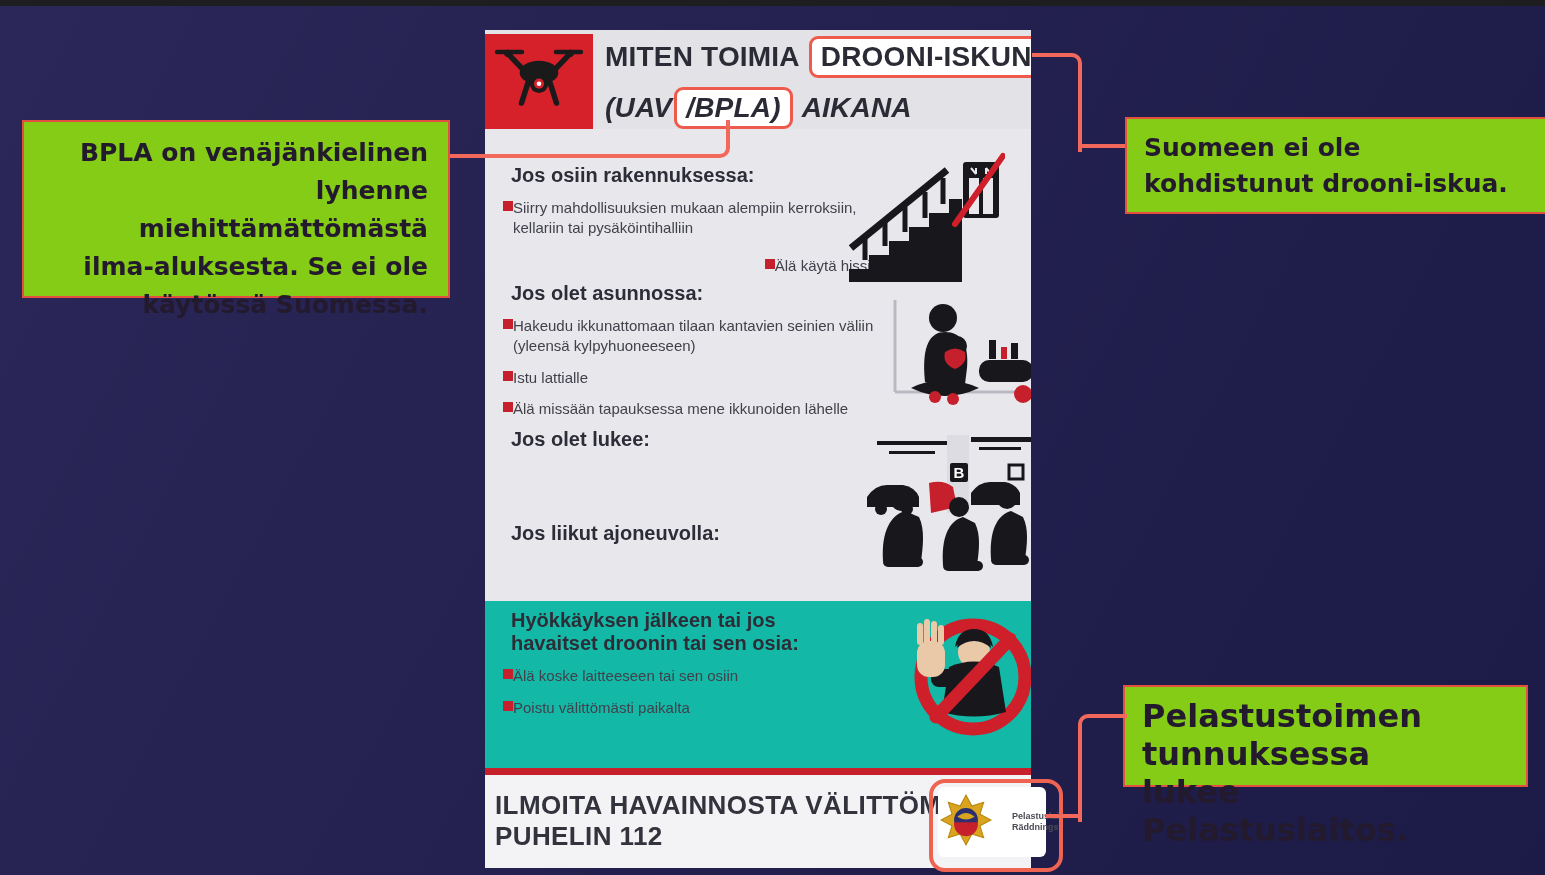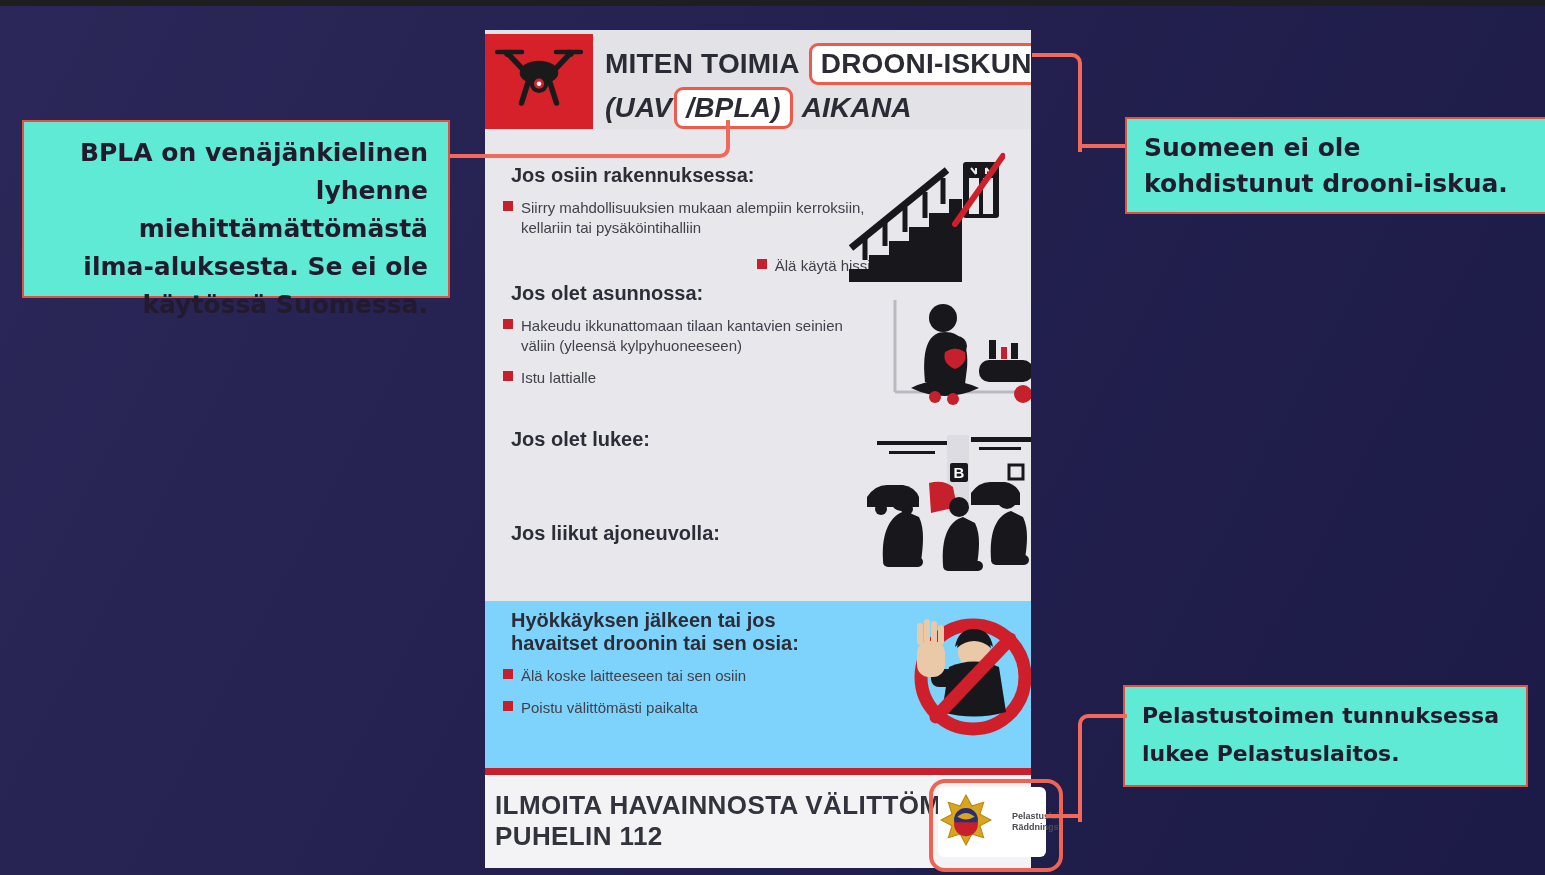--- a/index.html
+++ b/index.html
@@ -9,53 +9,53 @@
     font-family:"Liberation Sans", sans-serif;
   }
   .abs{position:absolute;}
   .topbar{left:0;top:0;width:1545px;height:6px;background:#1e1e21;}
 
   
   .poster{left:485px;top:30px;width:546px;height:838px;background:#e8e8ec;overflow:hidden;}
   .poster-header{left:0;top:0;width:546px;height:99px;background:#e2e2e7;}
   .drone-box{left:0;top:4px;width:108px;height:95px;background:#d6212b;display:flex;align-items:center;justify-content:center;}
   .title-line{position:absolute;font-weight:bold;font-size:28px;color:#2b2b35;white-space:nowrap;letter-spacing:.2px;}
-  .t1{left:120px;top:13px;}
+  .t1{left:120px;top:6px;}
   .t2{left:120px;top:57px;font-style:italic;}
   .boxed{display:inline-block;background:#ffffff;border:3px solid #ee5a4b;border-radius:9px;padding:2px 9px;margin:0 2px;}
 
   .sec{position:absolute;left:18px;width:376px;}
   .sec-heading{font-size:20px;font-weight:bold;color:#2d2d38;margin:0 0 11px 8px;}
-  .bullet{display:flex;gap:8px;margin:0 0 12px 0;font-size:15px;color:#41414b;line-height:1.32;}
+  .bullet{display:flex;margin:0 0 12px 0;font-size:15px;color:#41414b;line-height:1.32;}
   .sq{flex:0 0 auto;width:10px;height:10px;background:#c6202c;margin-top:3px;}
 
-  .warnband{left:0;top:571px;width:546px;height:188px;background:#7dd3fc;}
+  .warnband{left:0;top:571px;width:546px;height:188px;background:#14b8a6;}
   .warnband .sec-heading{width:350px;}
   .redline{left:0;top:738px;width:546px;height:7px;background:#c6202c;}
   .footer{left:0;top:745px;width:546px;height:93px;background:#f3f3f5;}
   .footer-text{position:absolute;left:10px;top:15px;font-size:26px;font-weight:bold;color:#33333d;line-height:31px;letter-spacing:.4px;}
 
   .img-stairs{left:358px;top:120px;}
   .img-sitting{left:398px;top:270px;}
   .img-parking{left:374px;top:405px;}
   .img-stopman{left:424px;top:577px;}
 
   
   .logo-white{left:938px;top:787px;width:108px;height:70px;background:#ffffff;border-radius:6px;display:flex;align-items:center;gap:20px;padding:2px 2px;box-sizing:border-box;}
   .logo-text{font-size:9px;line-height:11px;color:#4c4c55;font-weight:bold;}
   .logo-highlight{left:929px;top:779px;width:126px;height:85px;border:4px solid #ee6352;border-radius:16px;}
 
   
   .callout{
-    position:absolute;background:#5eead4;border:2px solid #e4503f;box-sizing:border-box;
+    position:absolute;background:#84cc16;border:2px solid #e4503f;box-sizing:border-box;
     color:#241a2d;font-weight:bold;font-family:"DejaVu Sans", sans-serif;white-space:pre-line;
   }
   .co-left{left:22px;top:120px;width:428px;height:178px;font-size:25px;line-height:38px;text-align:right;padding:12px 20px;}
   .co-tr{left:1125px;top:117px;width:433px;height:97px;font-size:25px;line-height:36px;padding:11px 17px;}
-  .co-br{left:1123px;top:685px;width:405px;height:102px;font-size:22px;line-height:38px;padding:10px 17px;}
+  .co-br{left:1123px;top:685px;width:405px;height:102px;font-size:32px;line-height:38px;padding:10px 17px;}
 
   
   .conn{position:absolute;}
   .conn-a{left:450px;top:120px;width:276px;height:34px;border-bottom:4px solid #f2695c;border-right:4px solid #f2695c;border-bottom-right-radius:10px;}
   .conn-b1{left:1032px;top:53px;width:46px;height:95px;border-top:4px solid #f2695c;border-right:4px solid #f2695c;border-top-right-radius:10px;}
   .conn-b2{left:1078px;top:144px;width:47px;height:4px;background:#f2695c;}
   .conn-c1{left:1078px;top:714px;width:45px;height:104px;border-top:4px solid #f2695c;border-left:4px solid #f2695c;border-top-left-radius:10px;}
   .conn-c2{left:1046px;top:814px;width:36px;height:4px;background:#f2695c;}
 </style>
 </head>
@@ -106,20 +106,24 @@
 
   <div class="sec" style="top:252px;">
     <div class="sec-heading">Jos olet asunnossa:</div>
     <div class="bullet">
         <span class="sq"></span>
         <span>Hakeudu ikkunattomaan tilaan kantavien seinien väliin (yleensä kylpyhuoneeseen)</span>
       </div>
     <div class="bullet" style="margin-top:10px;">
         <span class="sq"></span>
         <span>Istu lattialle</span>
+      </div>
+    <div class="bullet" style="margin-top:12px;">
+        <span class="sq"></span>
+        <span>Älä missään tapauksessa mene ikkunoiden lähelle</span>
       </div>
   </div>
 
   <div class="sec" style="top:398px;">
     <div class="sec-heading">Jos olet lukee:</div>
   </div>
 
   <div class="sec" style="top:492px;">
     <div class="sec-heading">Jos liikut ajoneuvolla:</div>
   </div>

